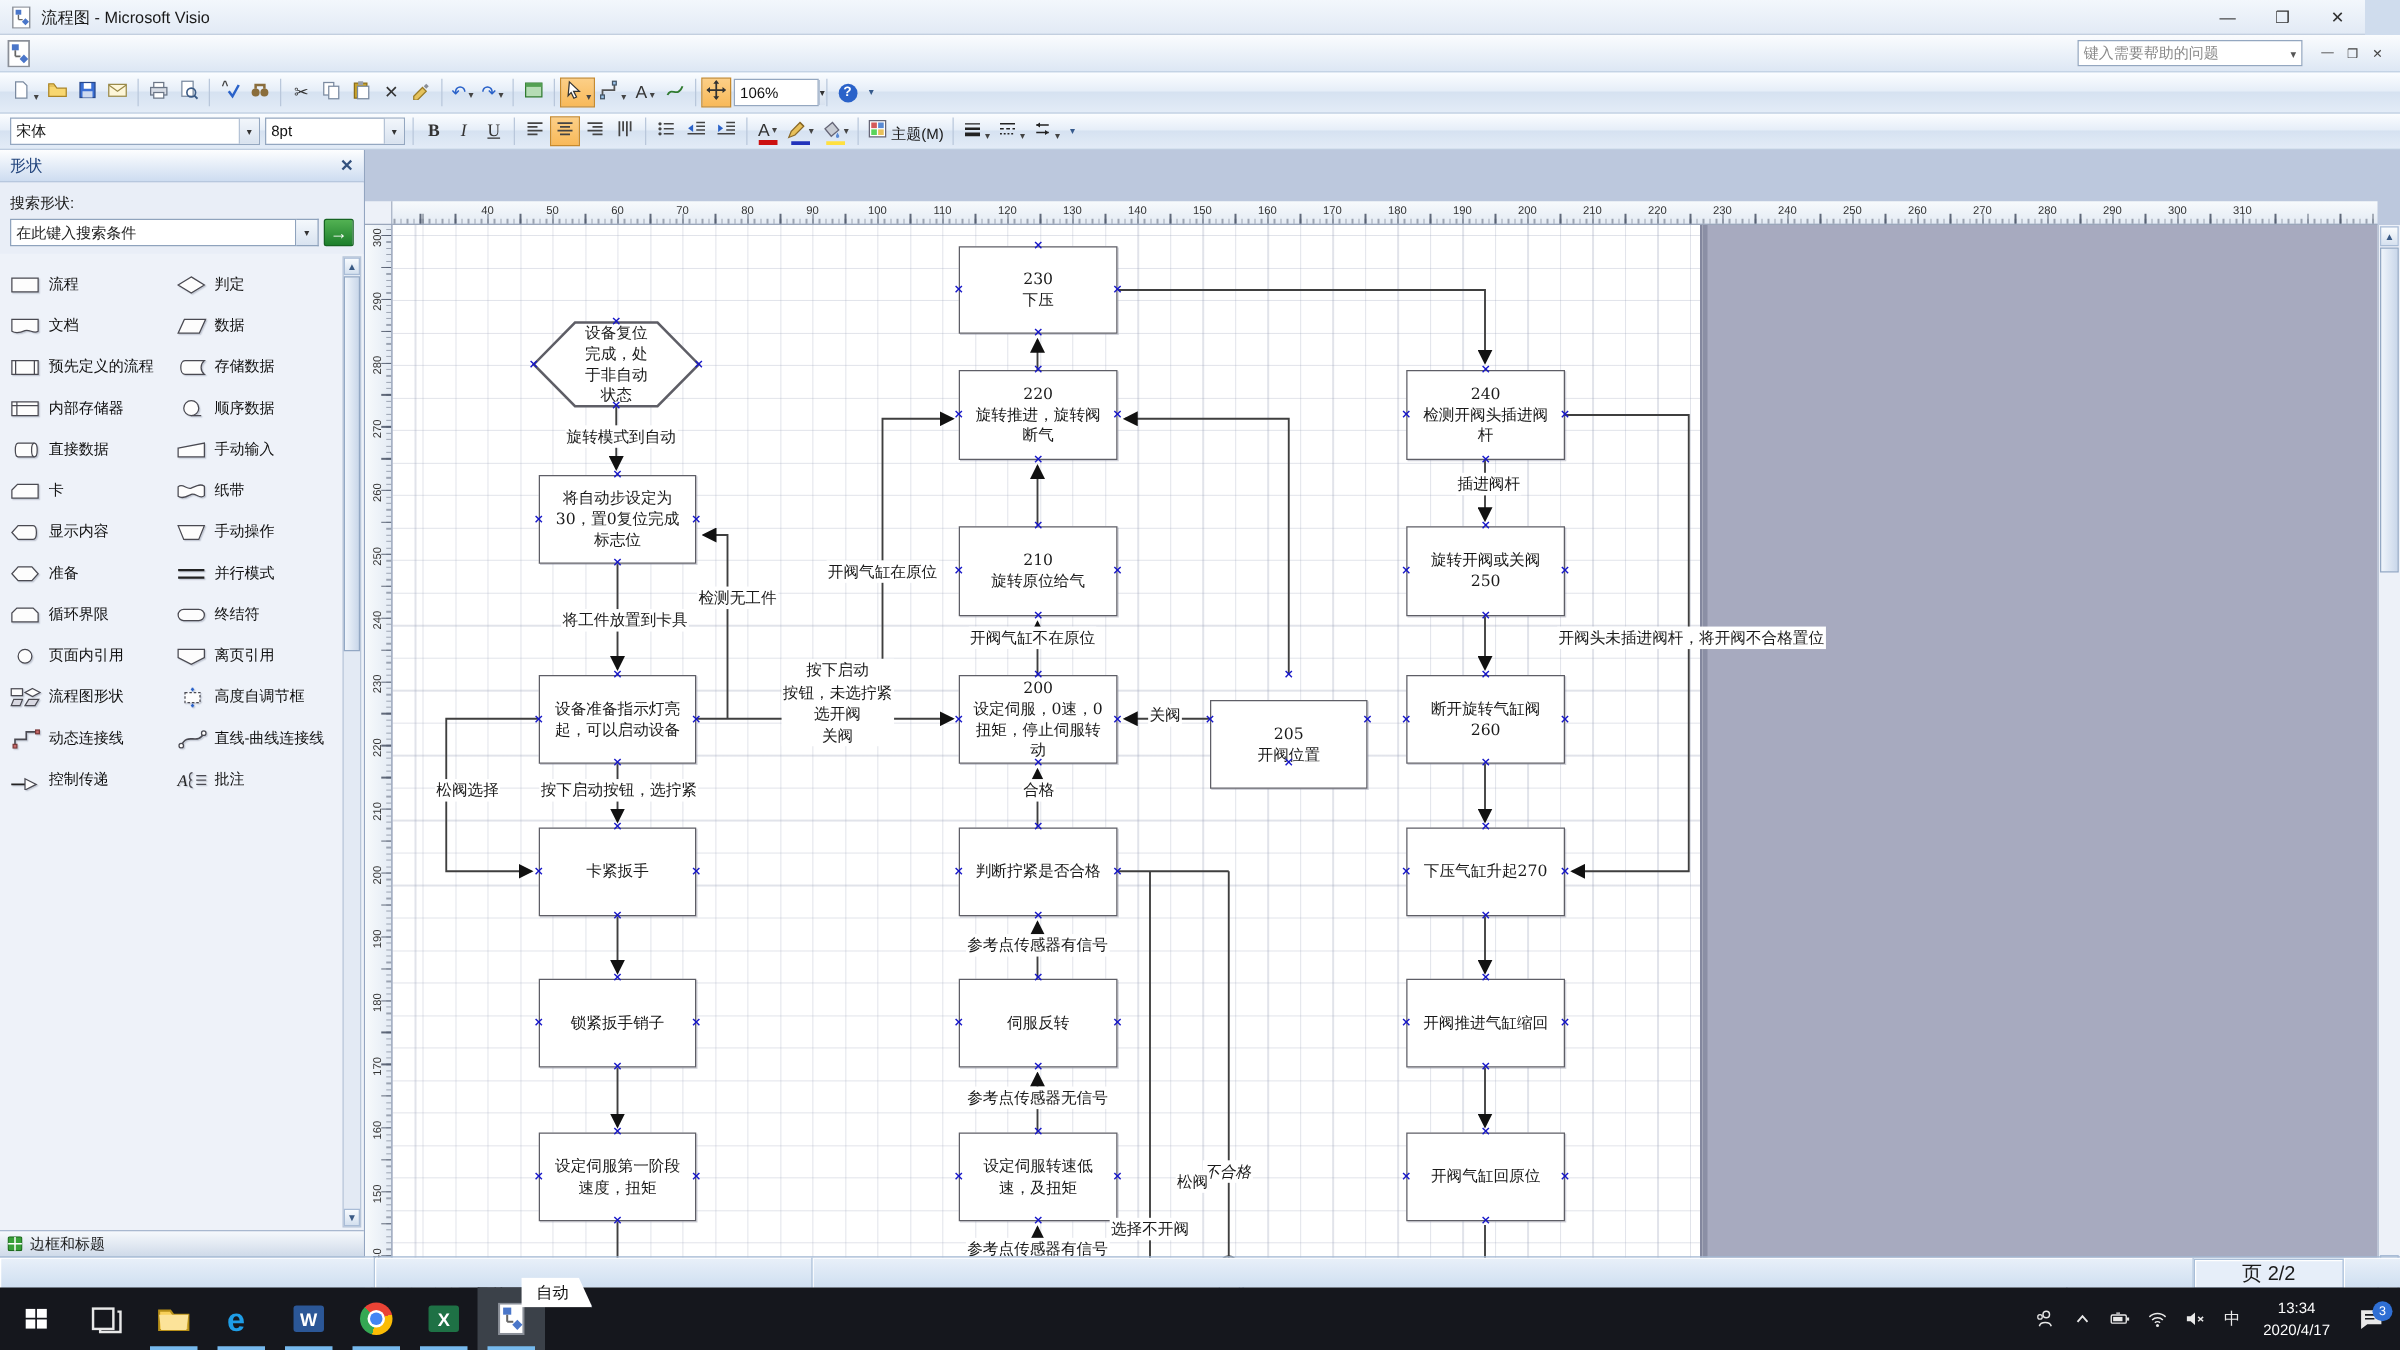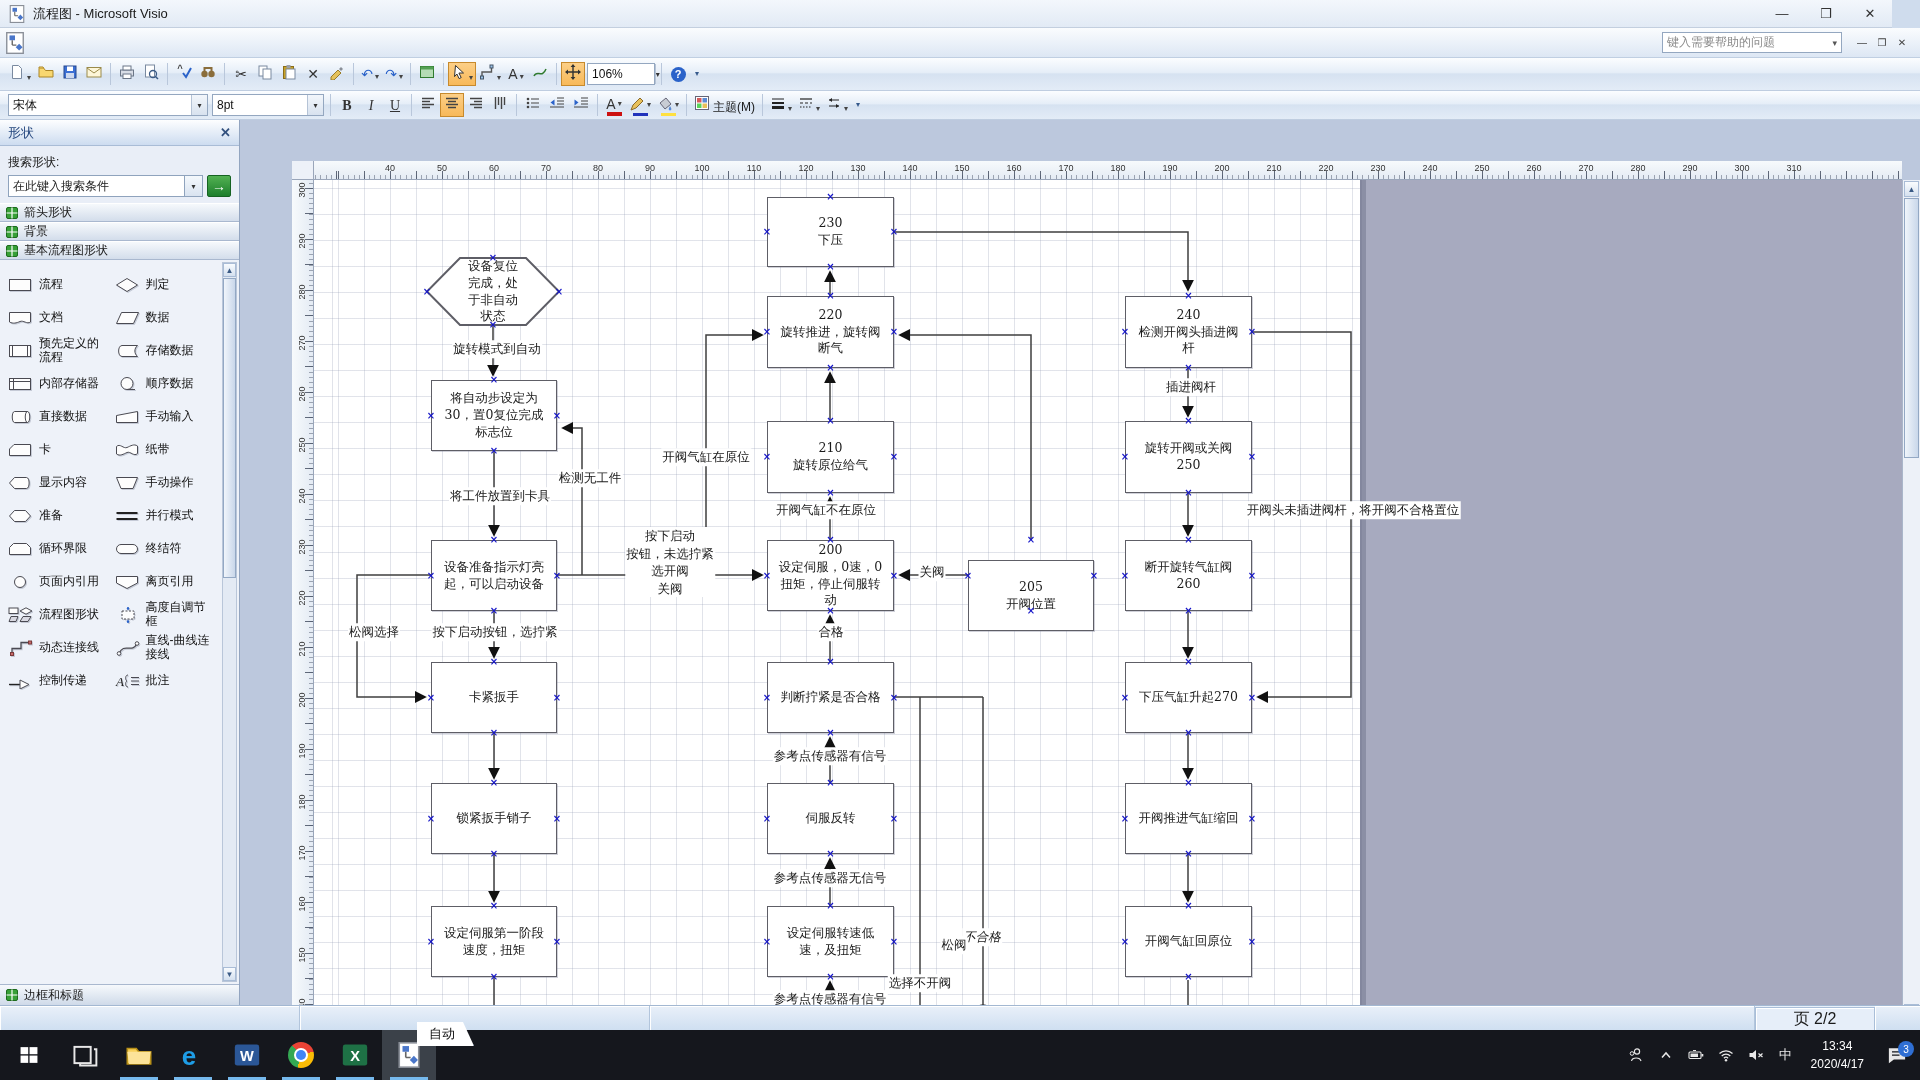--- a/index.html
+++ b/index.html
@@ -60,21 +60,21 @@
     align-items:center; justify-content:center; }
   .tb-chev { width:14px; height:24px; display:flex; flex-direction:column; align-items:center;
     justify-content:center; font-size:8px; color:#365a8c; line-height:.6; }
   .fmt-glyph { font-size:13px; font-family:"Liberation Serif",serif; color:#222; }
   .b { font-weight:bold; } .i { font-style:italic; } .u { text-decoration:underline; }
 
   
   #main { position:absolute; left:0; top:120px; width:1920px; height:885px; background:#bcc8dd; }
 
   
-  #shapes-panel { position:absolute; left:0; top:0; width:240px; height:885px;
+  #shapes-panel { position:absolute; left:0; top:0; width:292px; height:885px;
     background:#e9eef7; border-right:1px solid #93a5c0; display:flex; flex-direction:column; }
   #sp-header { height:26px; background:linear-gradient(#fdfeff,#cddcf0);
     border-bottom:1px solid #a9bcd6; display:flex; align-items:center; padding:0 8px; }
   #sp-header .sp-title { font-size:13px; color:#25477e; }
   #sp-header .sp-close { margin-left:auto; font-size:13px; font-weight:bold; color:#33517e; }
   #sp-search { padding:8px 8px 6px 8px; background:#e9eef7; }
   #sp-search .lbl { font-size:12px; color:#222; margin-bottom:4px; }
   #sp-search .row { display:flex; align-items:center; }
   #sp-search .inp { flex:1; height:22px; background:#fff; border:1px solid #8fa3bd;
     font-size:12px; color:#222; display:flex; align-items:center; padding:0 4px; }
@@ -771,40 +771,20 @@
     <div id="sp-search">
       <div class="lbl">搜索形状:</div>
       <div class="row">
         <div class="inp">
           <span>在此键入搜索条件</span>
         </div>
         <div class="dd">▾</div>
         <div class="go">→</div>
       </div>
     </div>
-    <div id="sp-stencils">
-        <div class="stencil-bar">
-          <svg width="12" height="12">
-            <use href="#i-grid-green"></use>
-          </svg>
-          <span>箭头形状</span>
-        </div>
-        <div class="stencil-bar">
-          <svg width="12" height="12">
-            <use href="#i-grid-green"></use>
-          </svg>
-          <span>背景</span>
-        </div>
-        <div class="stencil-bar">
-          <svg width="12" height="12">
-            <use href="#i-grid-green"></use>
-          </svg>
-          <span>基本流程图形状</span>
-        </div>
-      </div>
     <div id="sp-list">
       <div id="sp-grid">
           <div class="sp-item">
             <svg width="26" height="16">
               <use href="#s-process"></use>
             </svg>
             <span class="sl">流程</span>
           </div>
           <div class="sp-item">
             <svg width="26" height="16">

